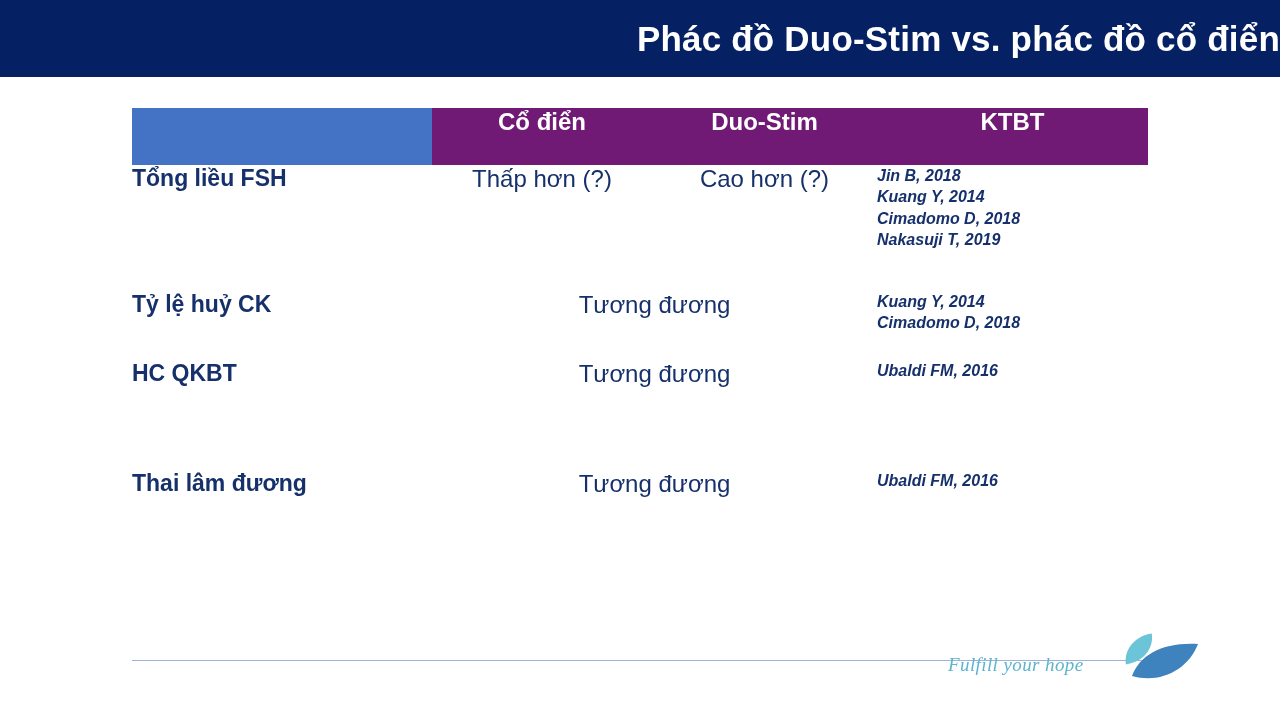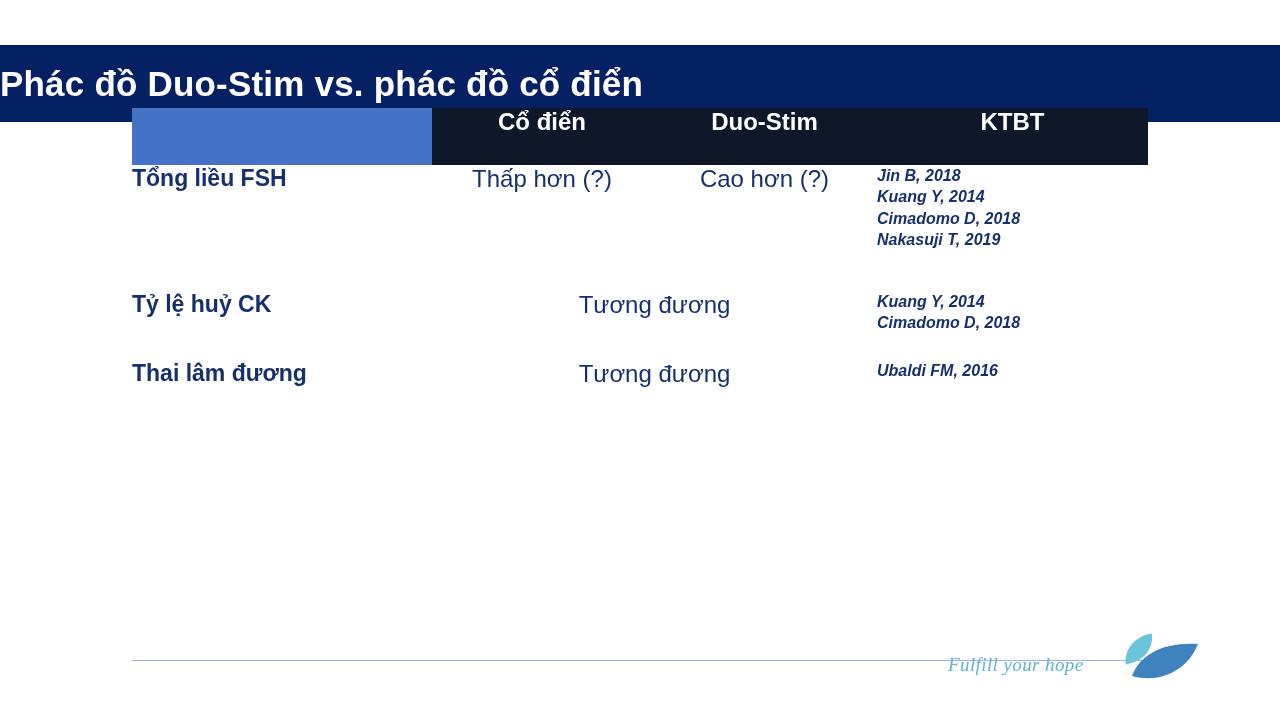--- a/index.html
+++ b/index.html
@@ -18,22 +18,21 @@
   
   #title-banner {
     position: absolute;
     left: 0;
     top: 0;
     width: 1280px;
     height: 77px;
     background: #062163;
     display: flex;
     align-items: center;
-    justify-content: flex-start;
-    margin-top: 45px;
+    justify-content: flex-end;
   }
   #title-text {
     color: #ffffff;
     font-size: 35px;
     font-weight: bold;
     letter-spacing: 0.2px;
     line-height: 1;
     white-space: nowrap;
   }
 
@@ -47,21 +46,21 @@
     table-layout: fixed;
   }
   #comparison-table td, #comparison-table th {
     padding: 0;
     margin: 0;
     vertical-align: top;
     border: none;
   }
 
   .hdr-row th {
-    background: #0f172a;
+    background: #701a75;
     height: 57px;
     color: #ffffff;
     font-size: 24px;
     font-weight: bold;
     text-align: center;
     vertical-align: middle;
     border-bottom: 1px solid #8FAADC;
   }
   .hdr-row th.hdr-blank { background: #4472C4; }
 
@@ -195,20 +194,27 @@
 
     <tr class="data-row h-r3">
       <td class="cell-label">Tỷ lệ huỷ CK</td>
       <td class="cell-merged" colspan="2">Tương đương</td>
       <td class="cell-ref">
         <span class="ref-line">Kuang Y, 2014</span>
         <span class="ref-line">Cimadomo D, 2018</span>
       </td>
     </tr>
 
+    <tr class="data-row h-r4">
+      <td class="cell-label">HC QKBT</td>
+      <td class="cell-merged" colspan="2">Tương đương</td>
+      <td class="cell-ref">
+        <span class="ref-line">Ubaldi FM, 2016</span>
+      </td>
+    </tr>
 
 
     <tr class="data-row h-r6">
       <td class="cell-label">Thai lâm đương</td>
       <td class="cell-merged" colspan="2">Tương đương</td>
       <td class="cell-ref">
         <span class="ref-line">Ubaldi FM, 2016</span>
       </td>
     </tr>
   </tbody>

